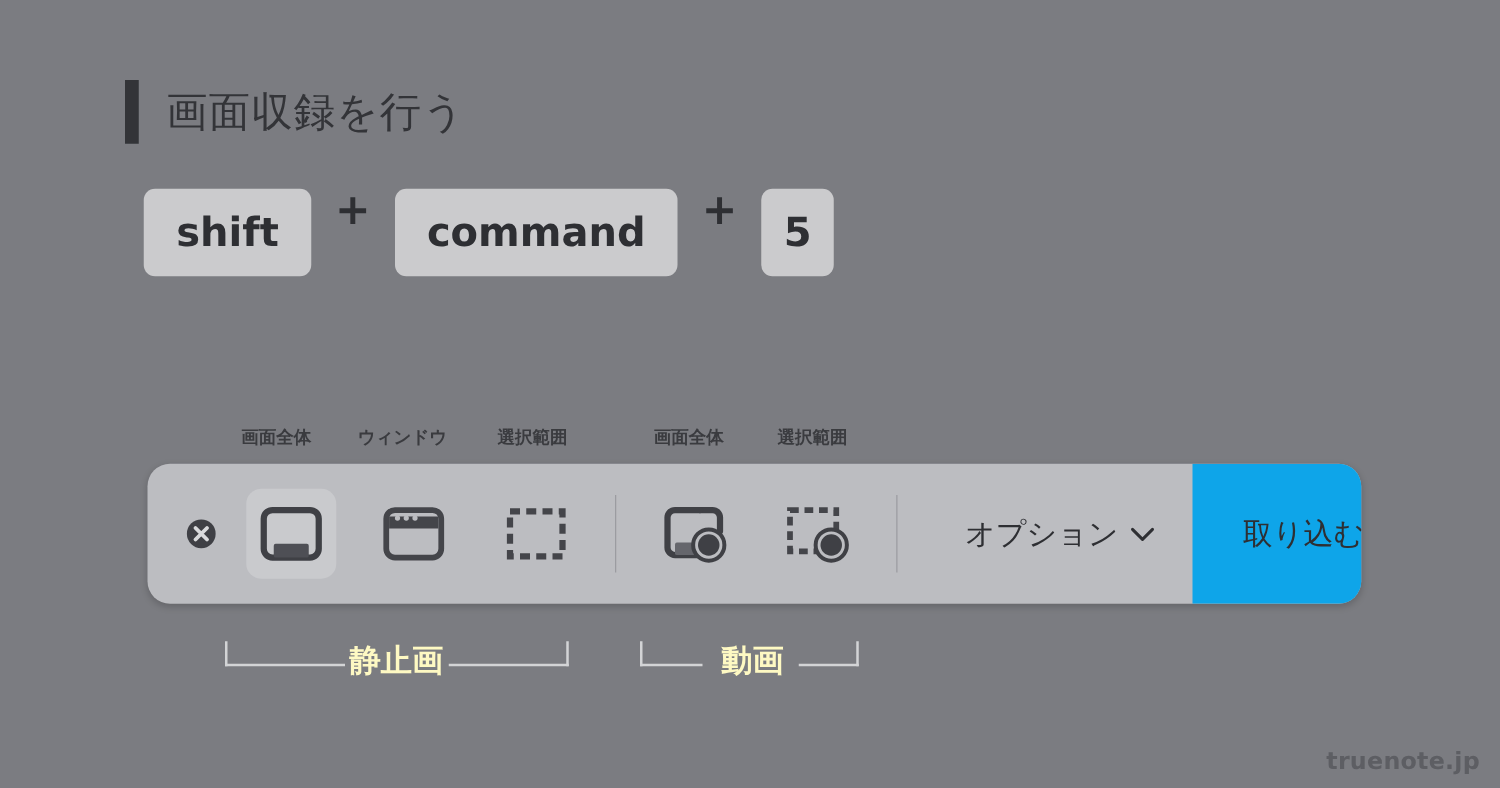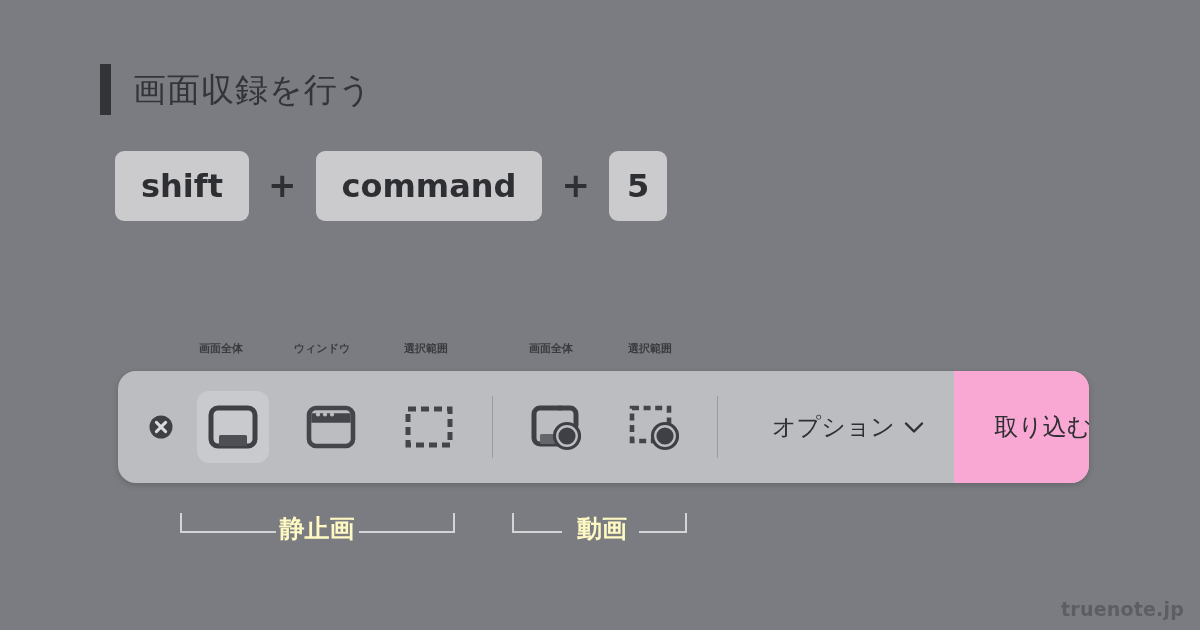--- a/index.html
+++ b/index.html
@@ -38,21 +38,21 @@
     line-height: 1;
     white-space: nowrap;
   }
 
   
   #shortcut-row {
     position: absolute;
     left: 115px;
     top: 151px;
     display: flex;
-    align-items: center;
+    align-items: flex-start;
   }
   .keycap {
     background: #cbcbcd;
     border-radius: 9px;
     color: #2e2f33;
     font-size: 32px;
     font-weight: bold;
     display: flex;
     align-items: center;
     justify-content: center;
@@ -78,21 +78,21 @@
   #toolbar-labels {
     position: absolute;
     top: 343px;
     left: 0;
     width: 1200px;
     height: 22px;
     pointer-events: none;
   }
   .tb-label {
     position: absolute;
-    font-size: 11px;
+    font-size: 14px;
     font-weight: bold;
     color: #3a3b3f;
     white-space: nowrap;
     transform: translateX(-50%);
     line-height: 1;
   }
 
   
   #screenshot-toolbar {
     position: absolute;
@@ -154,21 +154,21 @@
   }
   #options-label { line-height: 1; }
   #options-chevron {
     margin-left: 9px;
     display: inline-flex;
     align-items: center;
   }
   #capture-button {
     flex: 0 0 auto;
     width: 178px;
-    background: #f9a8d4;
+    background: #0ea5e9;
     display: flex;
     align-items: center;
     justify-content: center;
     font-size: 24px;
     color: #2e2f33;
     white-space: nowrap;
   }
 
   
   #bracket-row {

